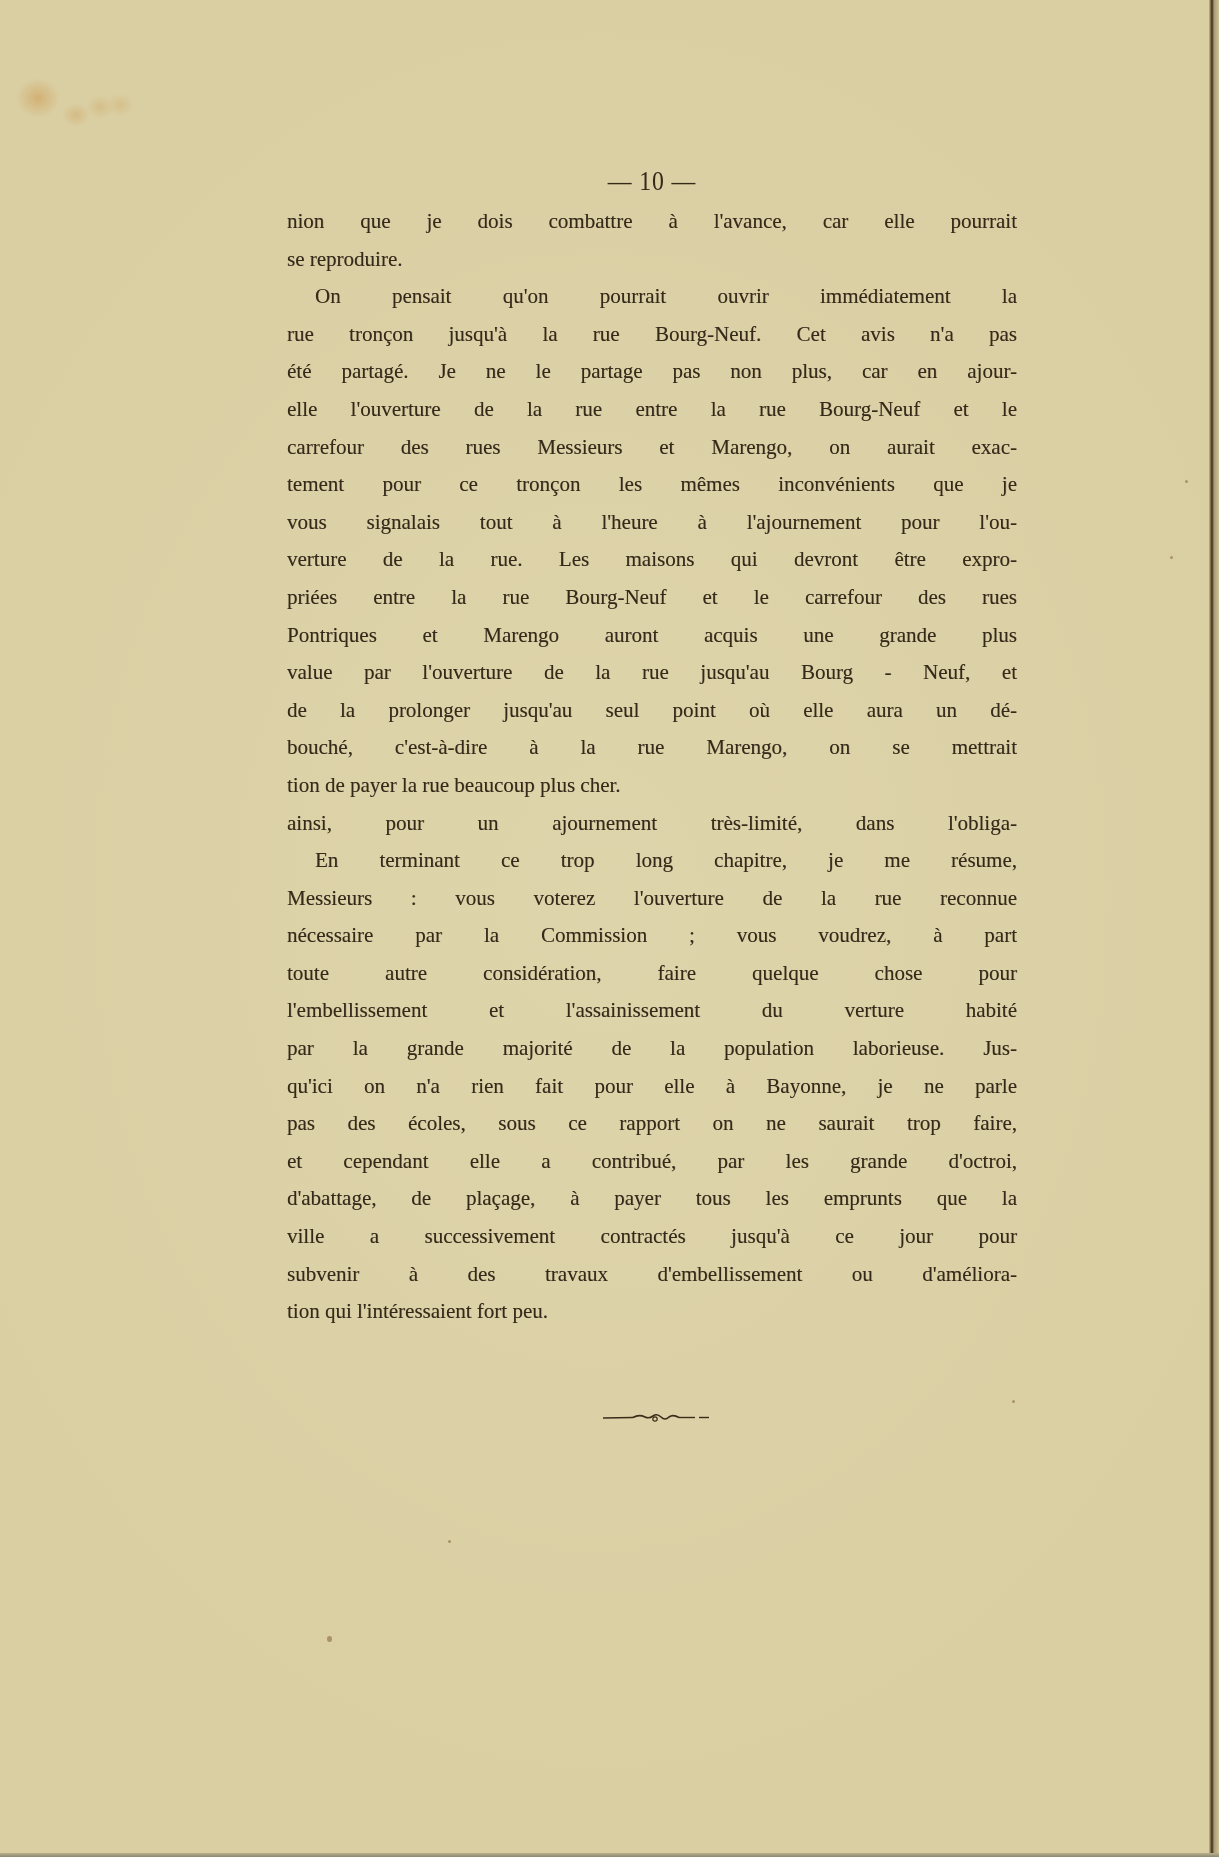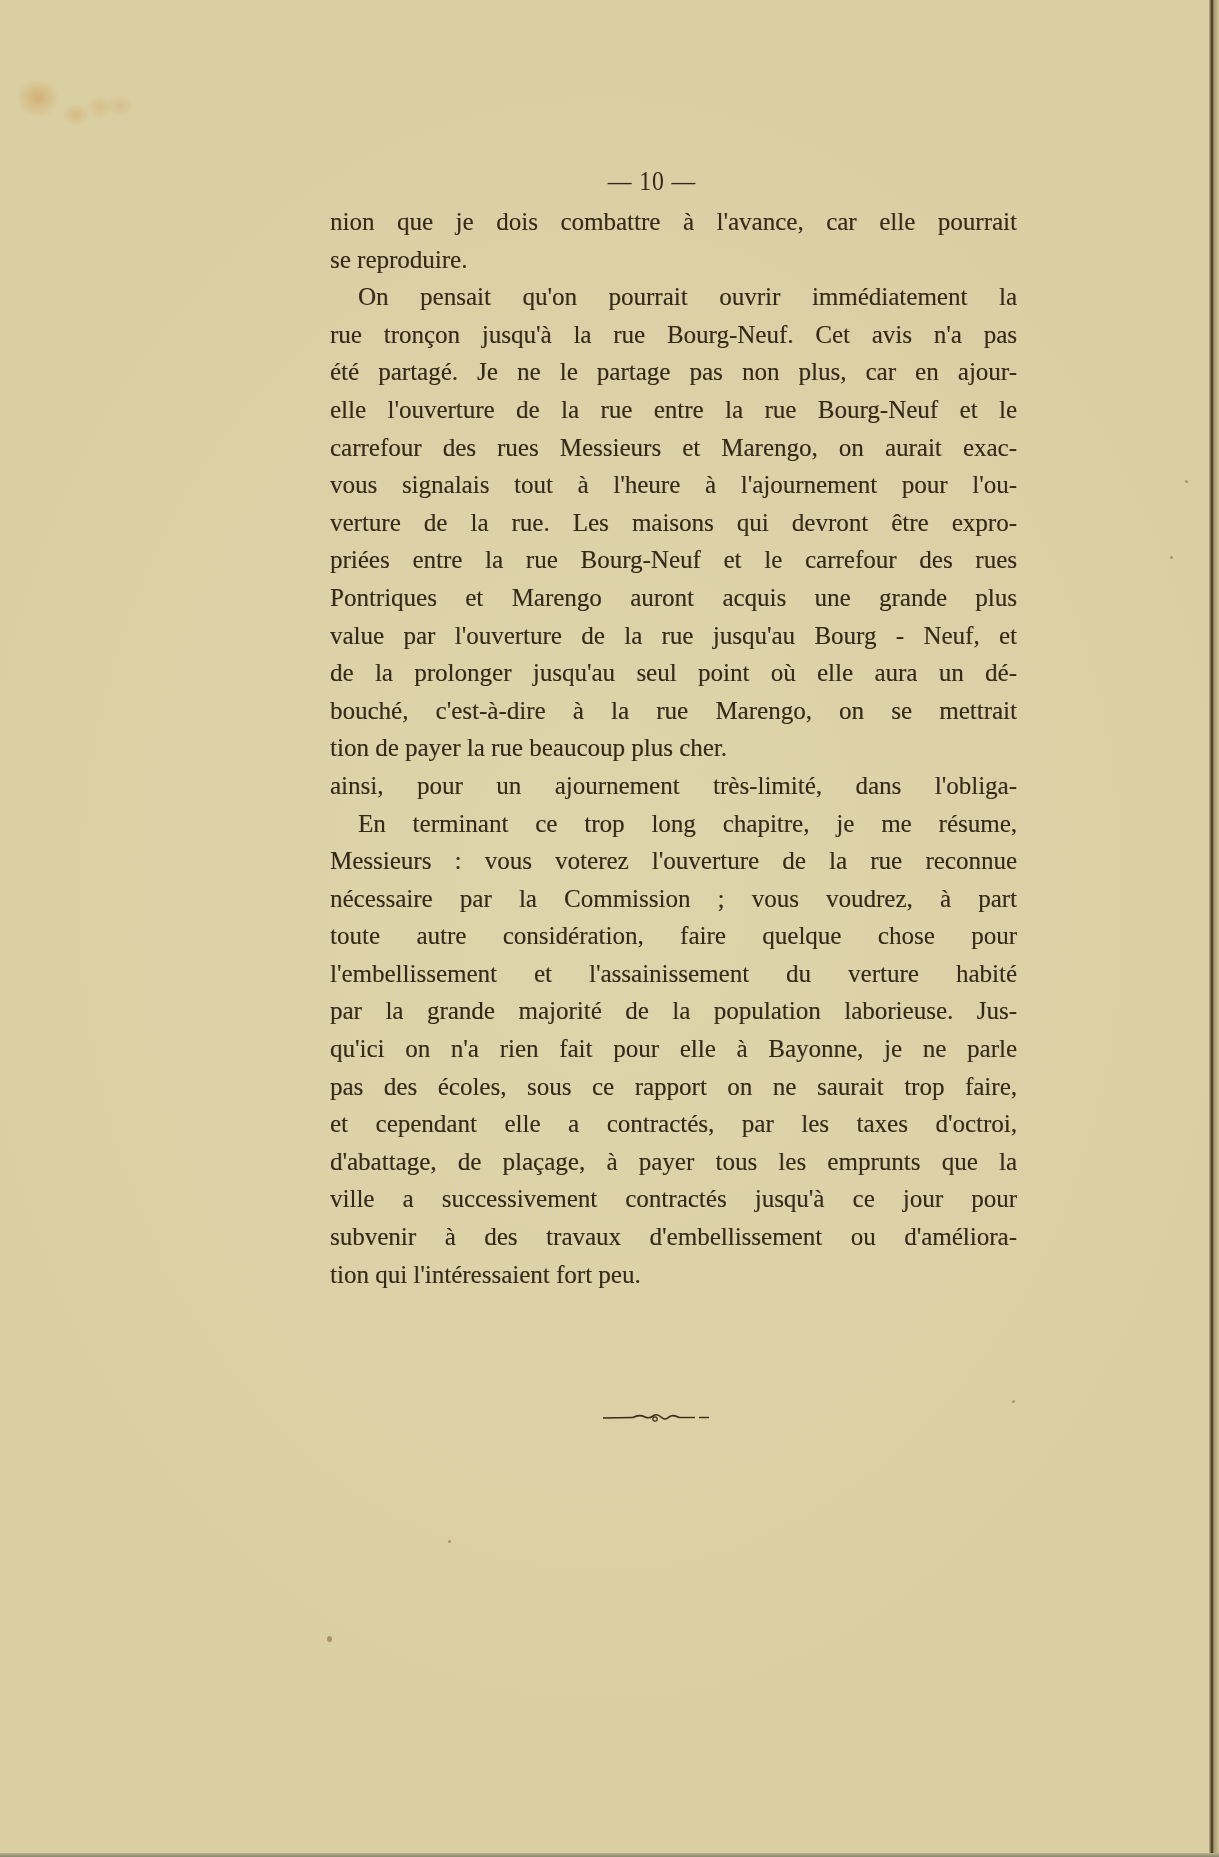--- a/index.html
+++ b/index.html
@@ -51,27 +51,26 @@
   .text-block {
     position: absolute;
     top: 203px;
     left: 287px;
     width: 730px;
   }
   .line {
     display: block;
     height: 37.6px;
     line-height: 37.6px;
-    font-size: 25px;
+    font-size: 21px;
     white-space: nowrap;
     text-align: justify;
     text-align-last: justify;
     overflow: visible;
     text-shadow: 0.4px 0.4px 0 rgba(60,45,25,0.35);
-    margin-left: 43px;
   }
   .line.indent {
     padding-left: 28px;
   }
   .line.last {
     text-align-last: left;
   }
   .ornament {
     position: absolute;
     top: 1409px;
@@ -95,38 +94,39 @@
 <div class="page-number">— 10 —</div>
 
 <div class="text-block" id="text-block">
     <div class="line">nion que je dois combattre à l'avance, car elle pourrait</div>
     <div class="line last">se reproduire.</div>
     <div class="line indent">On pensait qu'on pourrait ouvrir immédiatement la</div>
     <div class="line">rue tronçon jusqu'à la rue Bourg-Neuf. Cet avis n'a pas</div>
     <div class="line">été partagé. Je ne le partage pas non plus, car en ajour-</div>
     <div class="line">elle l'ouverture de la rue entre la rue Bourg-Neuf et le</div>
     <div class="line">carrefour des rues Messieurs et Marengo, on aurait exac-</div>
+    <div class="line">tement pour ce tronçon les mêmes inconvénients que je</div>
     <div class="line">vous signalais tout à l'heure à l'ajournement pour l'ou-</div>
     <div class="line">verture de la rue. Les maisons qui devront être expro-</div>
     <div class="line">priées entre la rue Bourg-Neuf et le carrefour des rues</div>
     <div class="line">Pontriques et Marengo auront acquis une grande plus</div>
     <div class="line">value par l'ouverture de la rue jusqu'au Bourg - Neuf, et</div>
     <div class="line">de la prolonger jusqu'au seul point où elle aura un dé-</div>
     <div class="line">bouché, c'est-à-dire à la rue Marengo, on se mettrait</div>
     <div class="line last">tion de payer la rue beaucoup plus cher.</div>
     <div class="line">ainsi, pour un ajournement très-limité, dans l'obliga-</div>
     <div class="line indent">En terminant ce trop long chapitre, je me résume,</div>
     <div class="line">Messieurs : vous voterez l'ouverture de la rue reconnue</div>
     <div class="line">nécessaire par la Commission ; vous voudrez, à part</div>
     <div class="line">toute autre considération, faire quelque chose pour</div>
     <div class="line">l'embellissement et l'assainissement du verture habité</div>
     <div class="line">par la grande majorité de la population laborieuse. Jus-</div>
     <div class="line">qu'ici on n'a rien fait pour elle à Bayonne, je ne parle</div>
     <div class="line">pas des écoles, sous ce rapport on ne saurait trop faire,</div>
-    <div class="line">et cependant elle a contractés, par les taxes d'octroi,</div>
+    <div class="line">et cependant elle a contribué, par les grande d'octroi,</div>
     <div class="line">d'abattage, de plaçage, à payer tous les emprunts que la</div>
     <div class="line">ville a successivement contractés jusqu'à ce jour pour</div>
     <div class="line">subvenir à des travaux d'embellissement ou d'améliora-</div>
     <div class="line last">tion qui l'intéressaient fort peu.</div>
   </div>
 
 <svg class="ornament" viewBox="0 0 106 16" xmlns="http://www.w3.org/2000/svg">
   <path d="M0 9 L30 8.5" stroke="#3a2c1a" stroke-width="1.4" fill="none"></path>
   <path d="M30 8.5 Q36 5 42 8 Q46 10 50 7 Q54 4 58 8 Q62 12 66 8 Q70 5 76 8.5" stroke="#3a2c1a" stroke-width="1.6" fill="none"></path>
   <circle cx="52" cy="10" r="2.2" fill="none" stroke="#3a2c1a" stroke-width="1.2"></circle>

